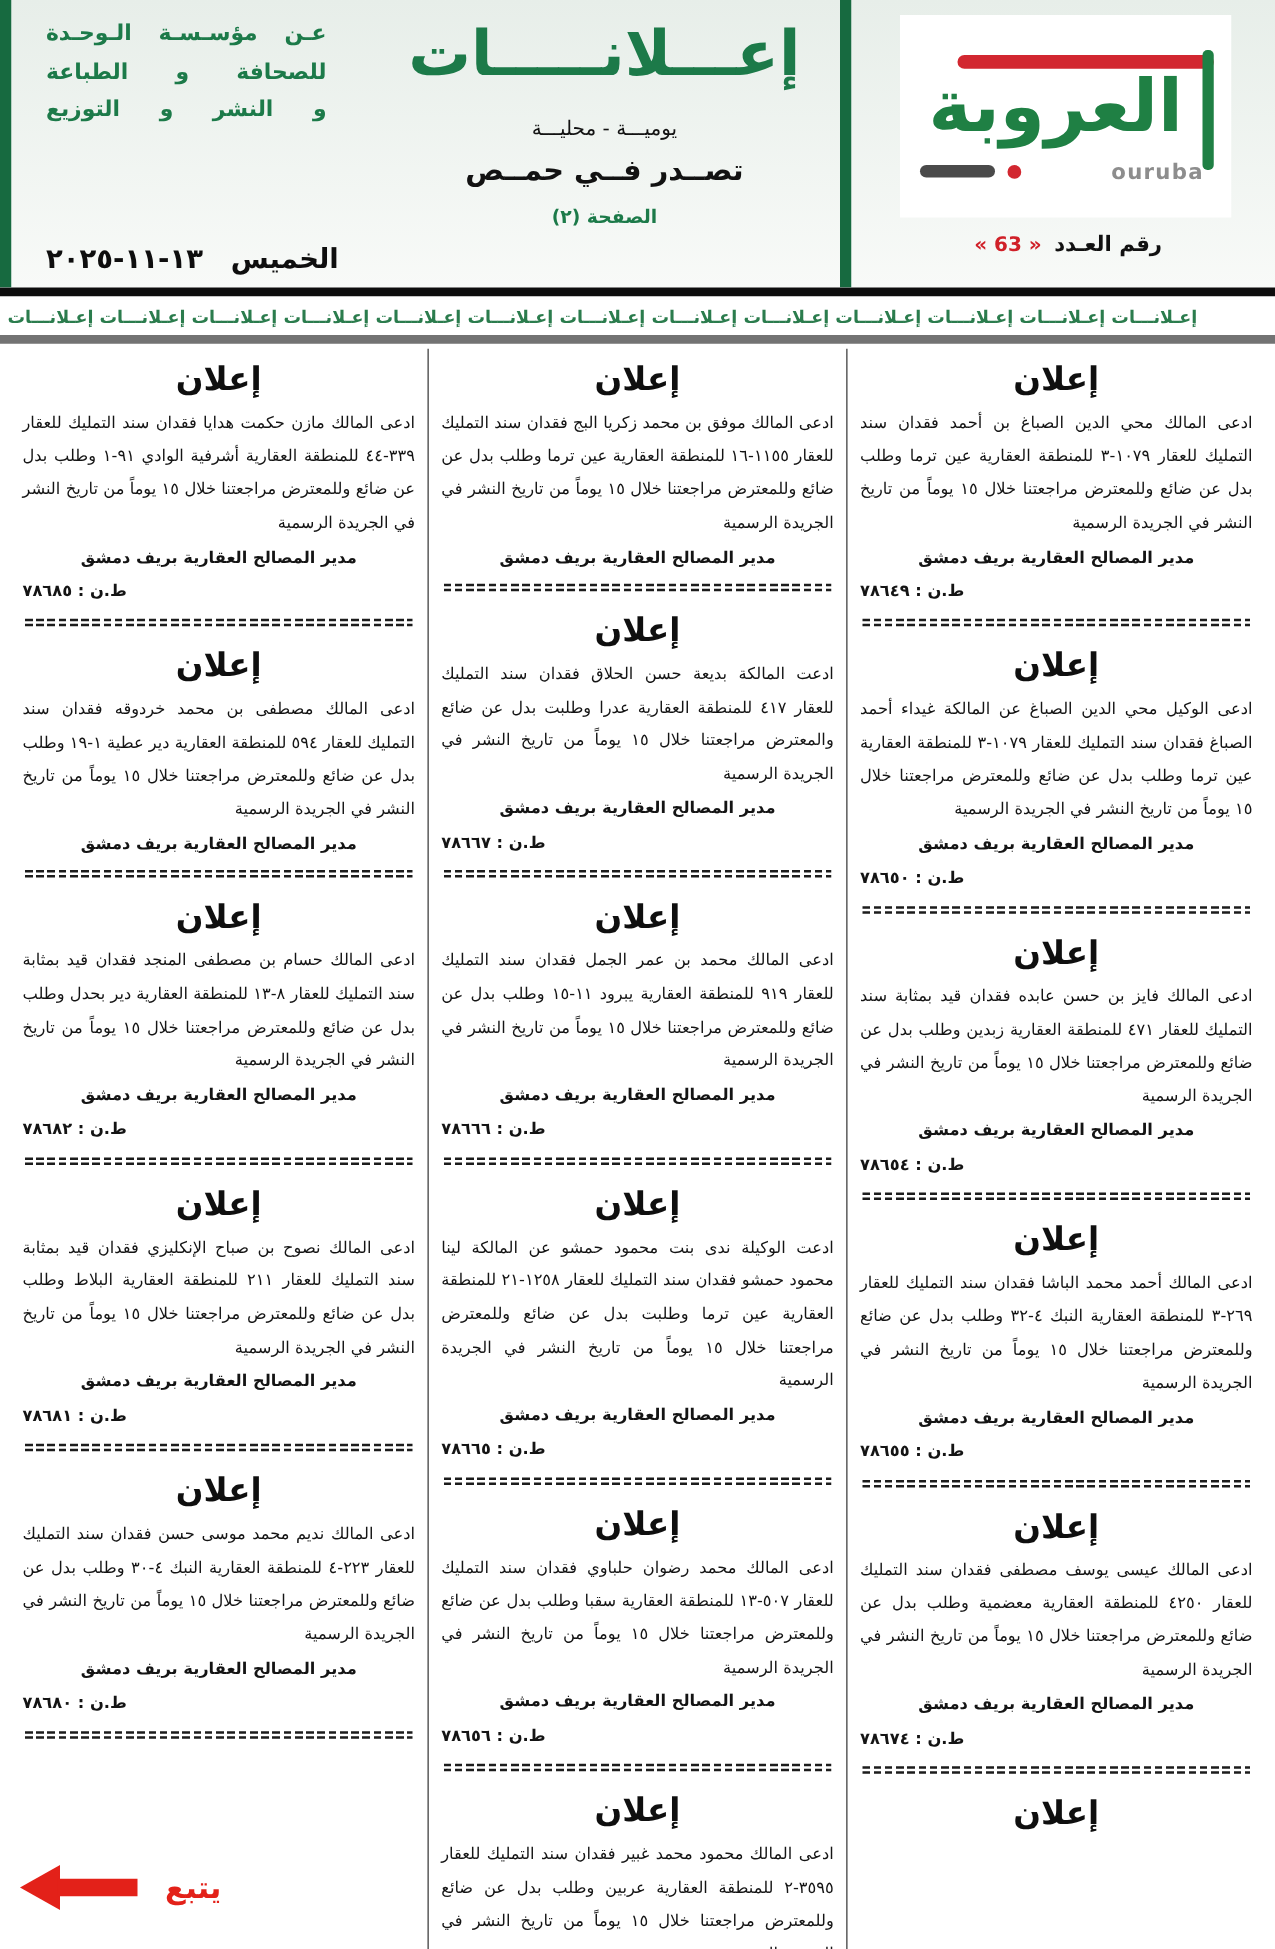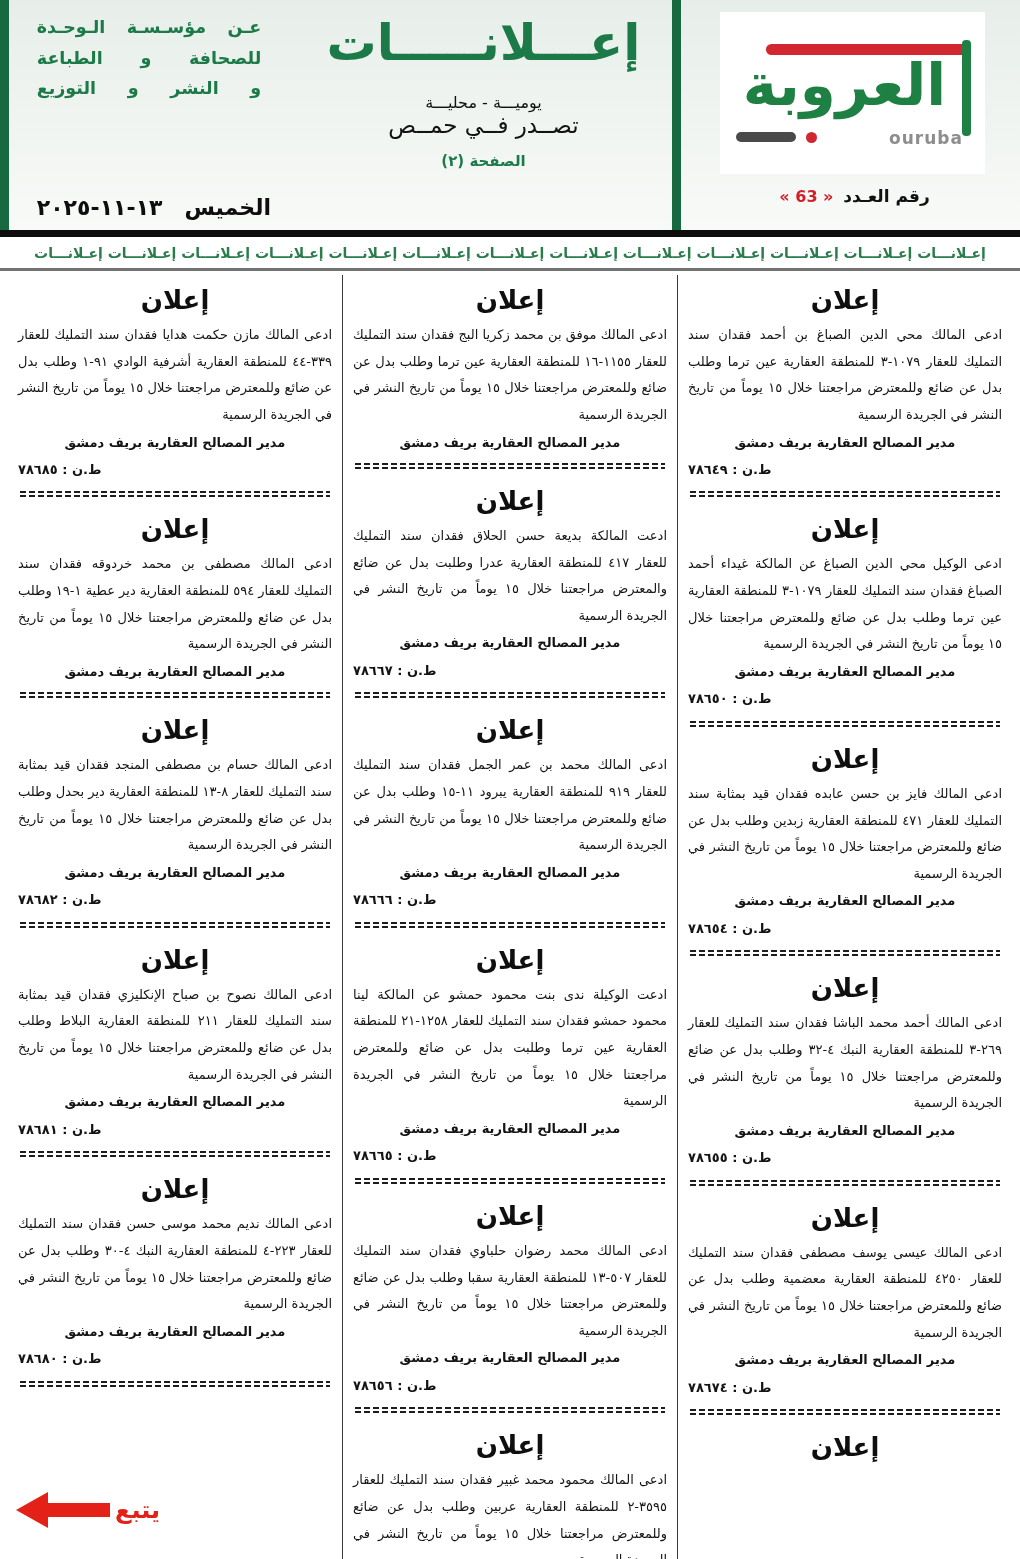--- a/index.html
+++ b/index.html
@@ -46,21 +46,21 @@
   .issue-number { color: #d02028; font-size: 16px; padding: 0 4px; }
 
   
   .header-mid {
     flex: 1;
     display: flex; flex-direction: column; align-items: center; justify-content: flex-start;
     padding-top: 16px;
   }
   .masthead-title { color: #1c7a49; font-size: 50px; font-weight: bold; line-height: 1.1; }
   .masthead-sub1 { margin-top: 22px; font-size: 16px; font-weight: normal; color: #121212; }
-  .masthead-sub2 { margin-top: 0; font-size: 23px; font-weight: normal; color: #121212; }
+  .masthead-sub2 { margin-top: 12px; font-size: 23px; font-weight: bold; color: #121212; }
   .masthead-page { margin-top: 14px; color: #1c7a49; font-size: 15px; font-weight: bold; }
 
   
   .header-left {
     width: 295px;
     border-left: 9px solid #176a40;
     padding: 12px 24px 0 18px;
     display: flex; flex-direction: column;
   }
   .pub-line {
@@ -71,23 +71,23 @@
   .date-line {
     margin-top: auto; margin-bottom: 10px;
     display: block; width: 96%;
     font-size: 22px; font-weight: bold; color: #0e0e0e;
     text-align: justify; text-align-last: justify;
   }
 
   
   .banner {
     border-top: 7px solid #0d0d0d;
-    border-bottom: 3px solid #737373;
+    border-bottom: 7px solid #737373;
     padding: 6px 6px;
-    text-align: center;
+    text-align: left;
     white-space: nowrap; overflow: hidden;
   }
   .banner-text { color: #2b7c4d; font-size: 14px; font-weight: bold; }
 
   
   .columns {
     display: flex;
     direction: rtl;
     align-items: stretch;
     padding: 4px 8px 0 8px;
@@ -113,21 +113,21 @@
       repeating-linear-gradient(90deg, #1c1c1c 0 6px, transparent 6px 9px),
       repeating-linear-gradient(90deg, #1c1c1c 0 6px, transparent 6px 9px);
     background-size: 100% 2px, 100% 2px;
     background-position: 0 0, 0 4px;
     background-repeat: no-repeat;
   }
 
   
   .continue {
     position: absolute; left: 16px; top: 1492px;
-    display: flex; align-items: center; gap: 3px;
+    display: flex; align-items: center; gap: 20px;
     direction: ltr;
   }
   .cont-arrow { position: relative; width: 96px; height: 36px; }
   .cont-arrow .head {
     position: absolute; left: 0; top: 0;
     width: 0; height: 0;
     border-top: 18px solid transparent;
     border-bottom: 18px solid transparent;
     border-right: 32px solid #e32119;
   }

